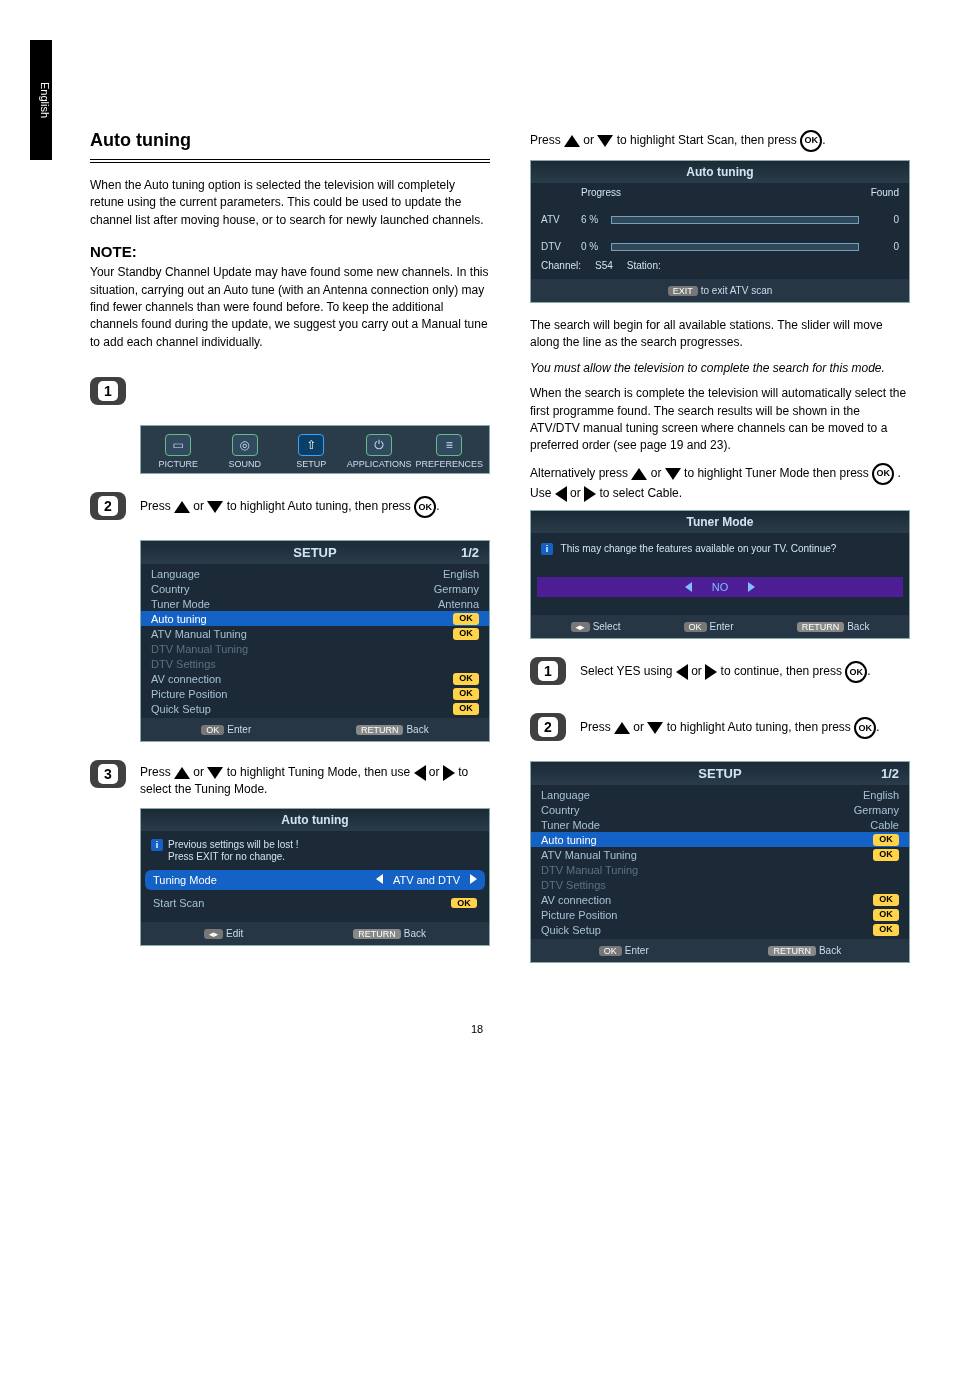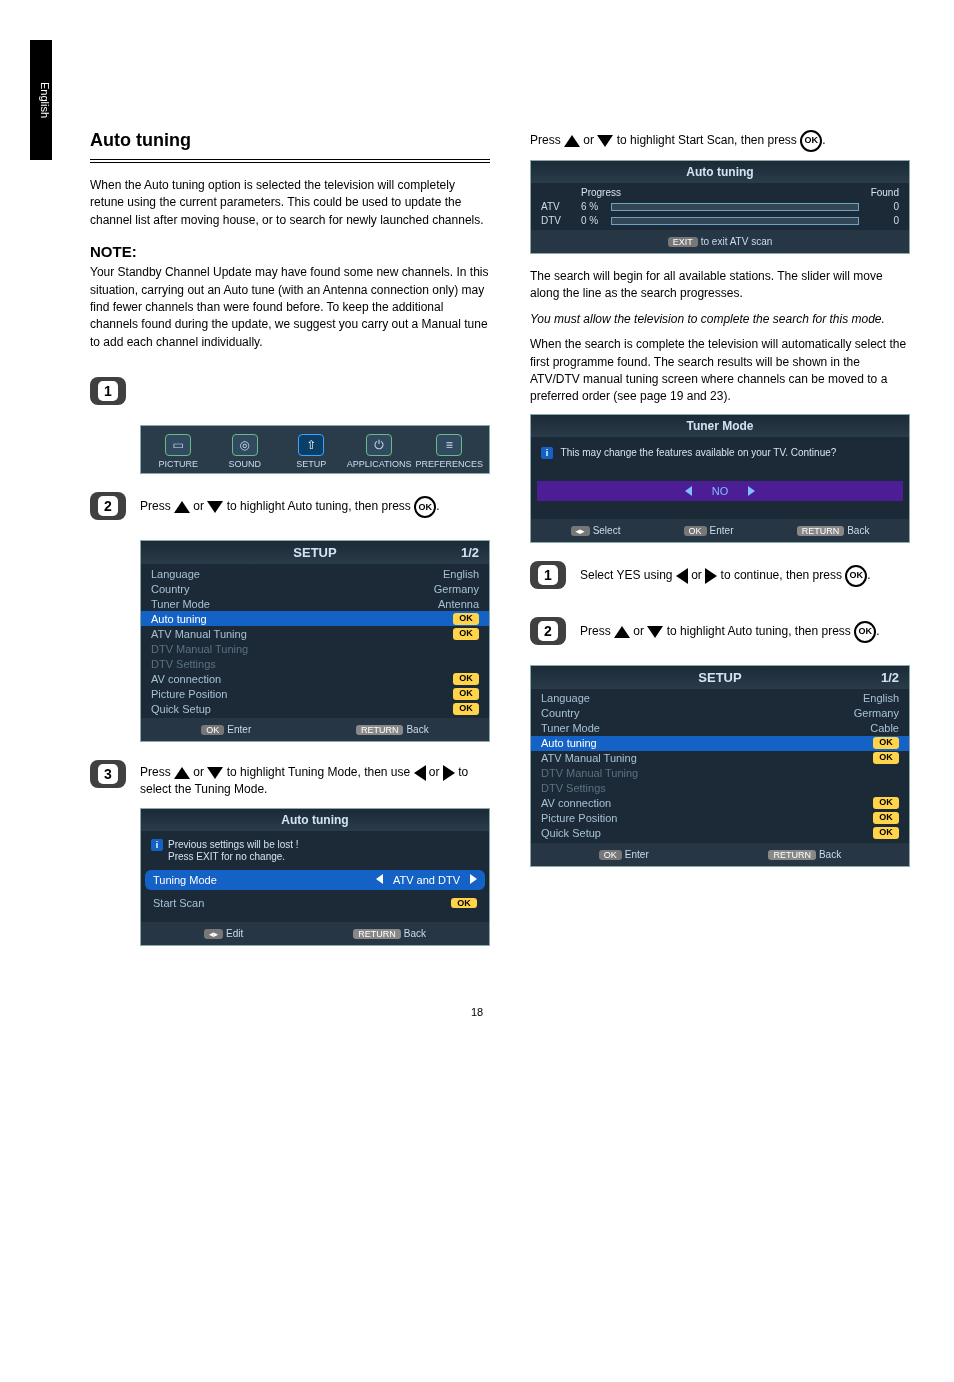--- a/index.html
+++ b/index.html
@@ -43,21 +43,21 @@
   .ok-chip { display: inline-block; background: #ffd44a; color: #000; padding: 0 6px; border-radius: 3px; font-size: 9px; font-weight: bold; min-width: 26px; text-align: center; }
   .screen-footer { display: flex; justify-content: space-around; padding: 6px 8px; font-size: 10px; background: #263644; color:#c9ddee;}
   .tag-chip { display:inline-block; background:#777; color:#fff; padding:0 5px; border-radius:3px; font-size:9px; margin-right:3px;}
   .tag-return { background:#888; }
   .auto-tuning-box { background: #1b2a36; color: #cde; border: 1px solid #8aa; }
   .at-header { background: linear-gradient(#1b2a36,#2a3b4a); text-align: center; padding: 4px 0; font-weight: bold; color: #d2e3f2; }
   .at-warn-row { padding: 8px 10px 6px 10px; font-size: 10px; color: #d2e3f2; }
   .at-warn-row .i-icon { display:inline-block;width:12px;height:12px;border-radius:2px;background:#1462c6;color:#fff;text-align:center;font-size:9px;line-height:12px;margin-right:5px;font-weight:bold;}
   .at-selrow { display:flex;align-items:center;justify-content:space-between;background:#1462c6;padding:4px 8px;font-size:11px;margin:2px 4px;border-radius:6px;color:#fff;}
   .at-startrow { display:flex;align-items:center;justify-content:space-between;padding:3px 8px;font-size:11px;margin:4px 4px 10px 4px;color:#a6c1d6;}
-  .progress-box { padding:4px 10px; font-size:10px; display:grid; grid-template-columns: 40px 30px 1fr 40px; row-gap:3px; align-items:center;}
+  .progress-box { padding:4px 10px; font-size:10px; display:grid; grid-template-columns: 40px 30px 1fr 40px; row-gap:16px; align-items:center;}
   .pbar { height:8px; background:#334655; border:1px solid #6da2c7; position:relative;}
   .pbar-fill { height:100%; background:linear-gradient(#4aa3ff,#1462c6);}
   .progress-header { color:#d2e3f2; font-size:10px; }
   .channel-row { display:flex; gap:14px; padding:4px 10px 8px 10px; font-size:10px; color:#d2e3f2;}
   .tuner-warn { padding:10px 10px 2px 10px; font-size:10px; color:#d2e3f2;}
   .tuner-select-row { display:flex; align-items:center; justify-content:center; gap:20px; background:#4c1d95; margin:20px 6px 18px 6px; padding:4px 0; font-size:11px; color:#7fbfff;}
   .sm-arrow-left-c { border-right-color:#7fbfff;}
   .sm-arrow-right-c { border-left-color:#7fbfff;}
   .page-num { text-align:center; font-size:11px; margin-top:30px;}
 </style>
@@ -217,29 +217,43 @@
           <span class="progress-header" style="text-align:right;">Found</span>
         <span>ATV</span>
         <span>6  %</span>
         <span class="pbar"><span class="pbar-fill" style="width:6%;"></span></span>
         <span style="text-align:right;">0</span>
         <span>DTV</span>
         <span>0  %</span>
         <span class="pbar"><span class="pbar-fill" style="width:0%;"></span></span>
         <span style="text-align:right;">0</span>
       </div>
+      <div class="channel-row">
+        <span>Channel:</span>
+          <span>S54</span>
+        <span>Station:</span>
+          <span></span>
+      </div>
       <div class="screen-footer" style="justify-content:center;">
         <span><span class="tag-chip">EXIT</span><span>to exit ATV scan</span></span>
       </div>
     </div>
 
     <div class="para" style="margin-top:14px;">The search will begin for all available stations. The slider will move along the line as the search progresses.</div>
     <div class="para"><i>You must allow the television to complete the search for this mode.</i></div>
     <div class="para">When the search is complete the television will automatically select the first programme found. The search results will be shown in the ATV/DTV manual tuning screen where channels can be moved to a preferred order (see page 19 and 23).</div>
 
+    <div class="para">
+      <span>Alternatively press </span><span class="arrow-up inline-icon"></span>
+      <span> or </span><span class="arrow-down inline-icon"></span>
+      <span> to highlight Tuner Mode then press </span><span class="ok-circle">OK</span>
+      <span> . Use </span><span class="arrow-left inline-icon"></span>
+      <span> or </span><span class="arrow-right inline-icon"></span>
+      <span> to select Cable.</span>
+    </div>
 
     <div class="auto-tuning-box">
       <div class="at-header">Tuner Mode</div>
       <div class="tuner-warn">
         <span class="i-icon" style="display:inline-block;width:12px;height:12px;border-radius:2px;background:#1462c6;color:#fff;text-align:center;font-size:9px;line-height:12px;margin-right:5px;font-weight:bold;">i</span>
         <span>This may change the features available on your TV. Continue?</span>
       </div>
       <div class="tuner-select-row">
         <span class="sm-arrow-left sm-arrow-left-c"></span>
         <span>NO</span>

